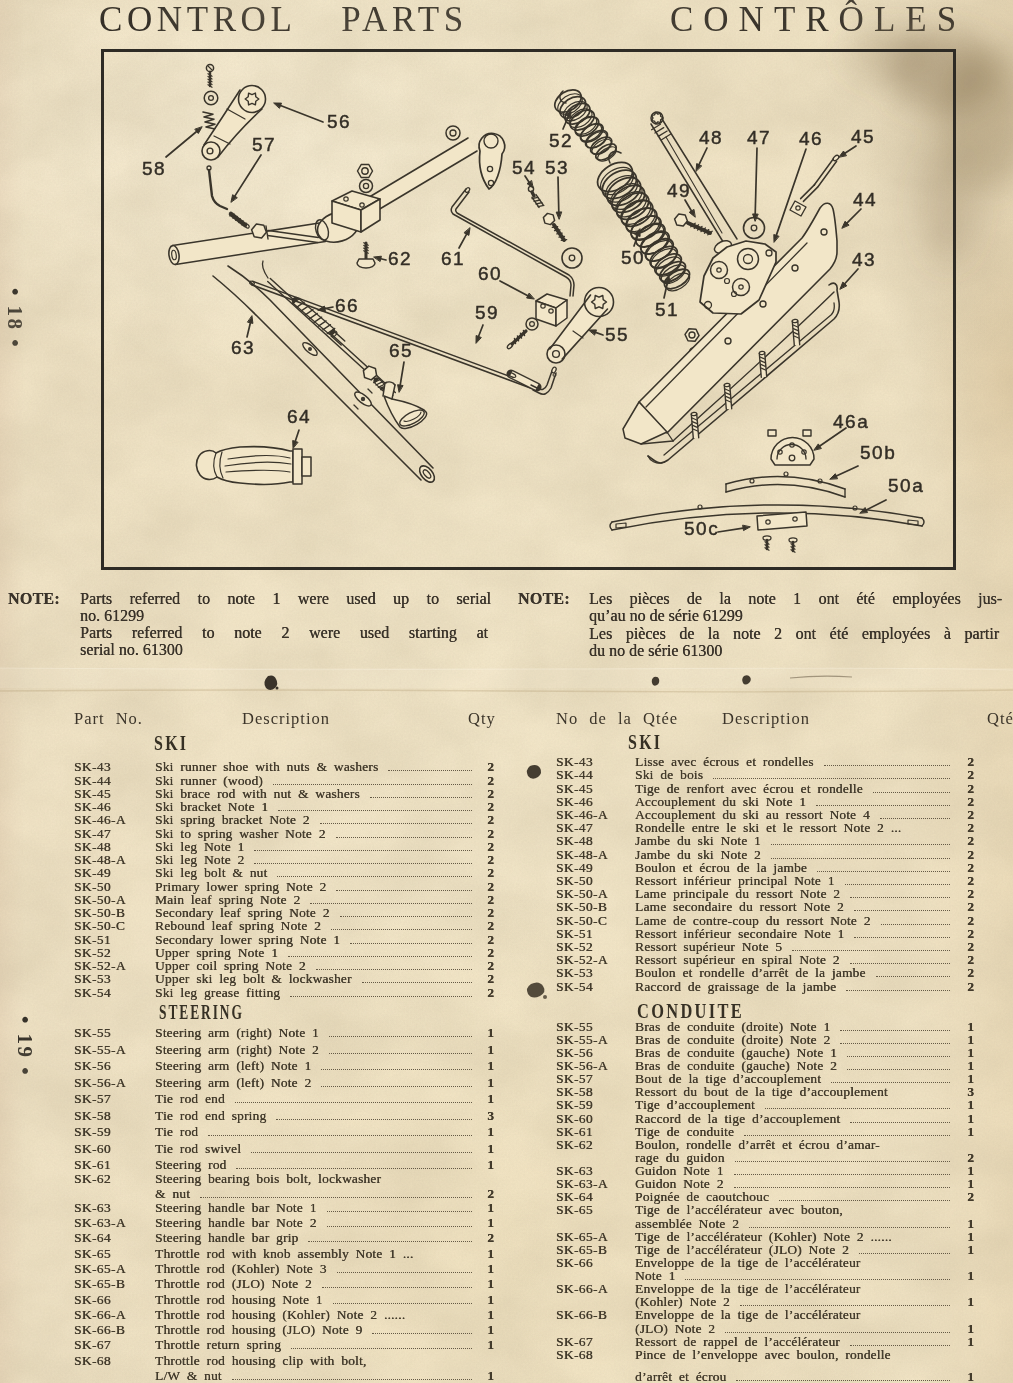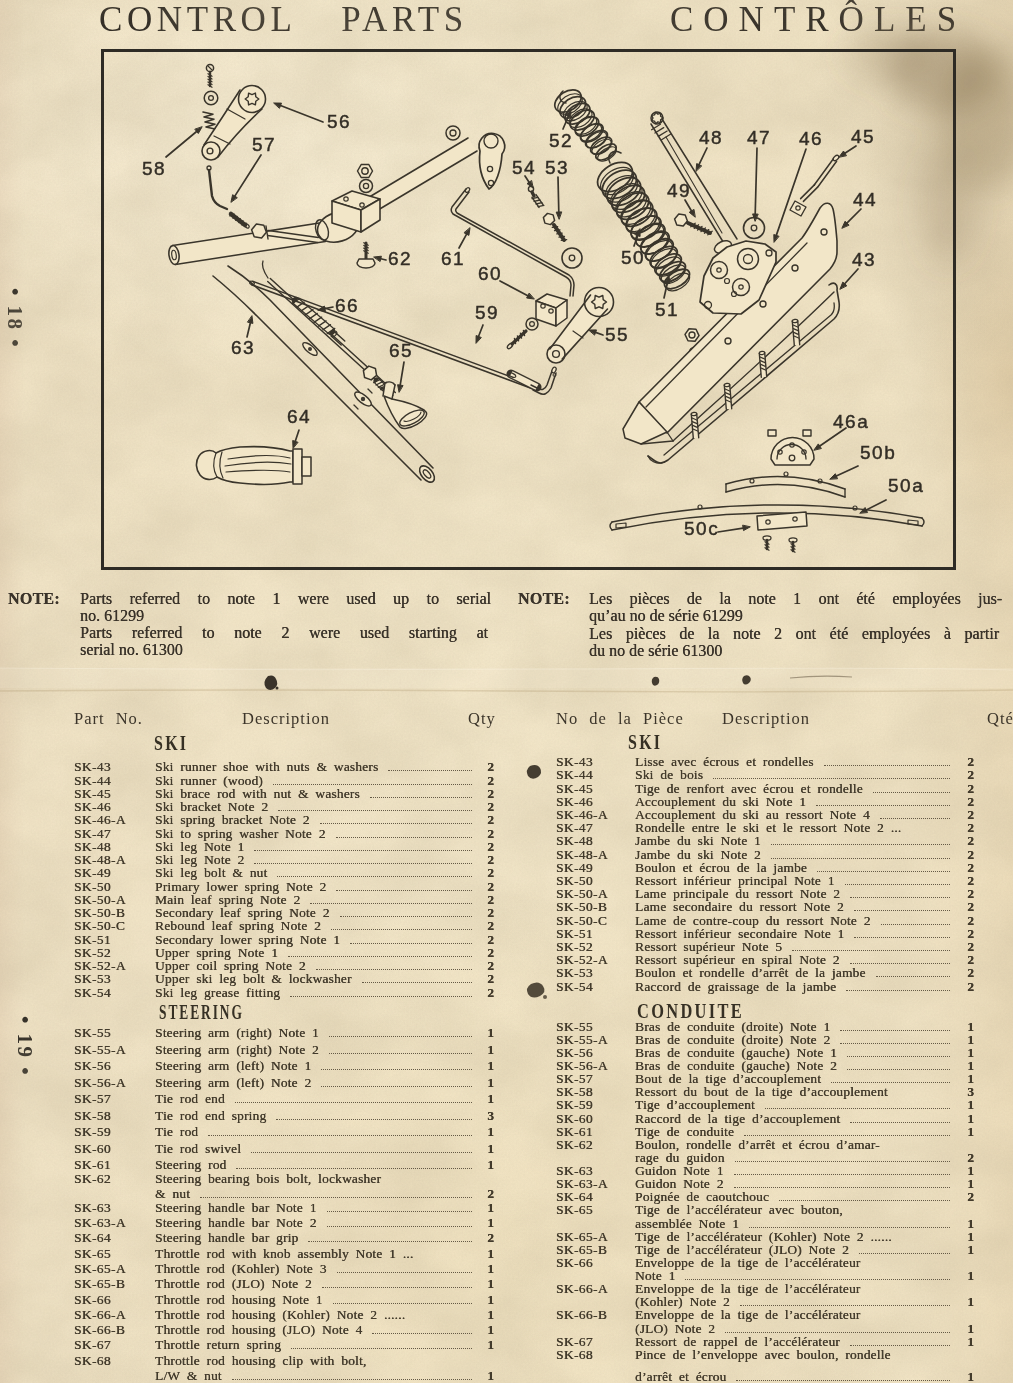--- a/index.html
+++ b/index.html
@@ -506,21 +506,21 @@
 <div class="note" style="left:80px;top:641px">serial no. 61300</div>
 <div class="note noteb" style="left:518px;top:590px">NOTE:</div>
 <div class="note just" style="left:589px;top:590px;width:413px">Les pièces de la note 1 ont été employées jus-</div>
 <div class="note" style="left:589px;top:607px">qu’au no de série 61299</div>
 <div class="note just" style="left:589px;top:625px;width:410px">Les pièces de la note 2 ont été employées à partir</div>
 <div class="note" style="left:589px;top:642px">du no de série 61300</div>
 
 <div class="hdr" style="left:74px;top:709px">Part No.</div>
 <div class="hdr" style="left:242px;top:709px">Description</div>
 <div class="hdr" style="left:468px;top:709px">Qty</div>
-<div class="hdr" style="left:556px;top:709px">No de la Pièce</div>
+<div class="hdr" style="left:556px;top:709px">No de la Qtée</div>
 <div class="hdr" style="left:722px;top:709px">Description</div>
 <div class="hdr" style="left:987px;top:709px">Qtée</div>
 <div class="sect" style="left:154px;top:731px">SKI</div>
 <div class="sect" style="left:159px;top:1000px;transform:scaleX(.64)">STEERING</div>
 <div class="sect" style="left:628px;top:730px">SKI</div>
 <div class="sect" style="left:637px;top:999px;transform:scaleX(.78)">CONDUITE</div>
 
 <div class="row lc" style="top:760.4px">
     <span class="pn">SK-43</span>
     <span class="d">Ski runner shoe with nuts &amp; washers</span>
@@ -534,21 +534,21 @@
     <span class="q">2</span>
   </div>
 <div class="row lc" style="top:786.9px">
     <span class="pn">SK-45</span>
     <span class="d">Ski brace rod with nut &amp; washers</span>
     <span class="l"></span>
     <span class="q">2</span>
   </div>
 <div class="row lc" style="top:800.1px">
     <span class="pn">SK-46</span>
-    <span class="d">Ski bracket Note 2</span>
+    <span class="d">Ski bracket Note 1</span>
     <span class="l"></span>
     <span class="q">2</span>
   </div>
 <div class="row lc" style="top:813.4px">
     <span class="pn">SK-46-A</span>
     <span class="d">Ski spring bracket Note 2</span>
     <span class="l"></span>
     <span class="q">2</span>
   </div>
 <div class="row lc" style="top:826.6px">
@@ -734,21 +734,21 @@
     <span class="l"></span>
     <span class="q">1</span>
   </div>
 <div class="row lc" style="top:1307.8px">
     <span class="pn">SK-66-A</span>
     <span class="d">Throttle rod housing (Kohler) Note 2 ......</span>
     <span class="q">1</span>
   </div>
 <div class="row lc" style="top:1323.1px">
     <span class="pn">SK-66-B</span>
-    <span class="d">Throttle rod housing (JLO) Note 4</span>
+    <span class="d">Throttle rod housing (JLO) Note 9</span>
     <span class="l"></span>
     <span class="q">1</span>
   </div>
 <div class="row lc" style="top:1338.4px">
     <span class="pn">SK-67</span>
     <span class="d">Throttle return spring</span>
     <span class="l"></span>
     <span class="q">1</span>
   </div>
 <div class="row lc" style="top:1353.7px">
@@ -948,21 +948,21 @@
     <span class="d">Poignée de caoutchouc</span>
     <span class="l"></span>
     <span class="q">2</span>
   </div>
 <div class="row rc" style="top:1203.4px">
     <span class="pn">SK-65</span>
     <span class="d">Tige de l’accélérateur avec bouton,</span>
   </div>
 <div class="row rc" style="top:1216.5px">
     <span class="pn"></span>
-    <span class="d">assemblée Note 1</span>
+    <span class="d">assemblée Note 2</span>
     <span class="l"></span>
     <span class="q">1</span>
   </div>
 <div class="row rc" style="top:1229.6px">
     <span class="pn">SK-65-A</span>
     <span class="d">Tige de l’accélérateur (Kohler) Note 2 ......</span>
     <span class="q">1</span>
   </div>
 <div class="row rc" style="top:1242.7px">
     <span class="pn">SK-65-B</span>

